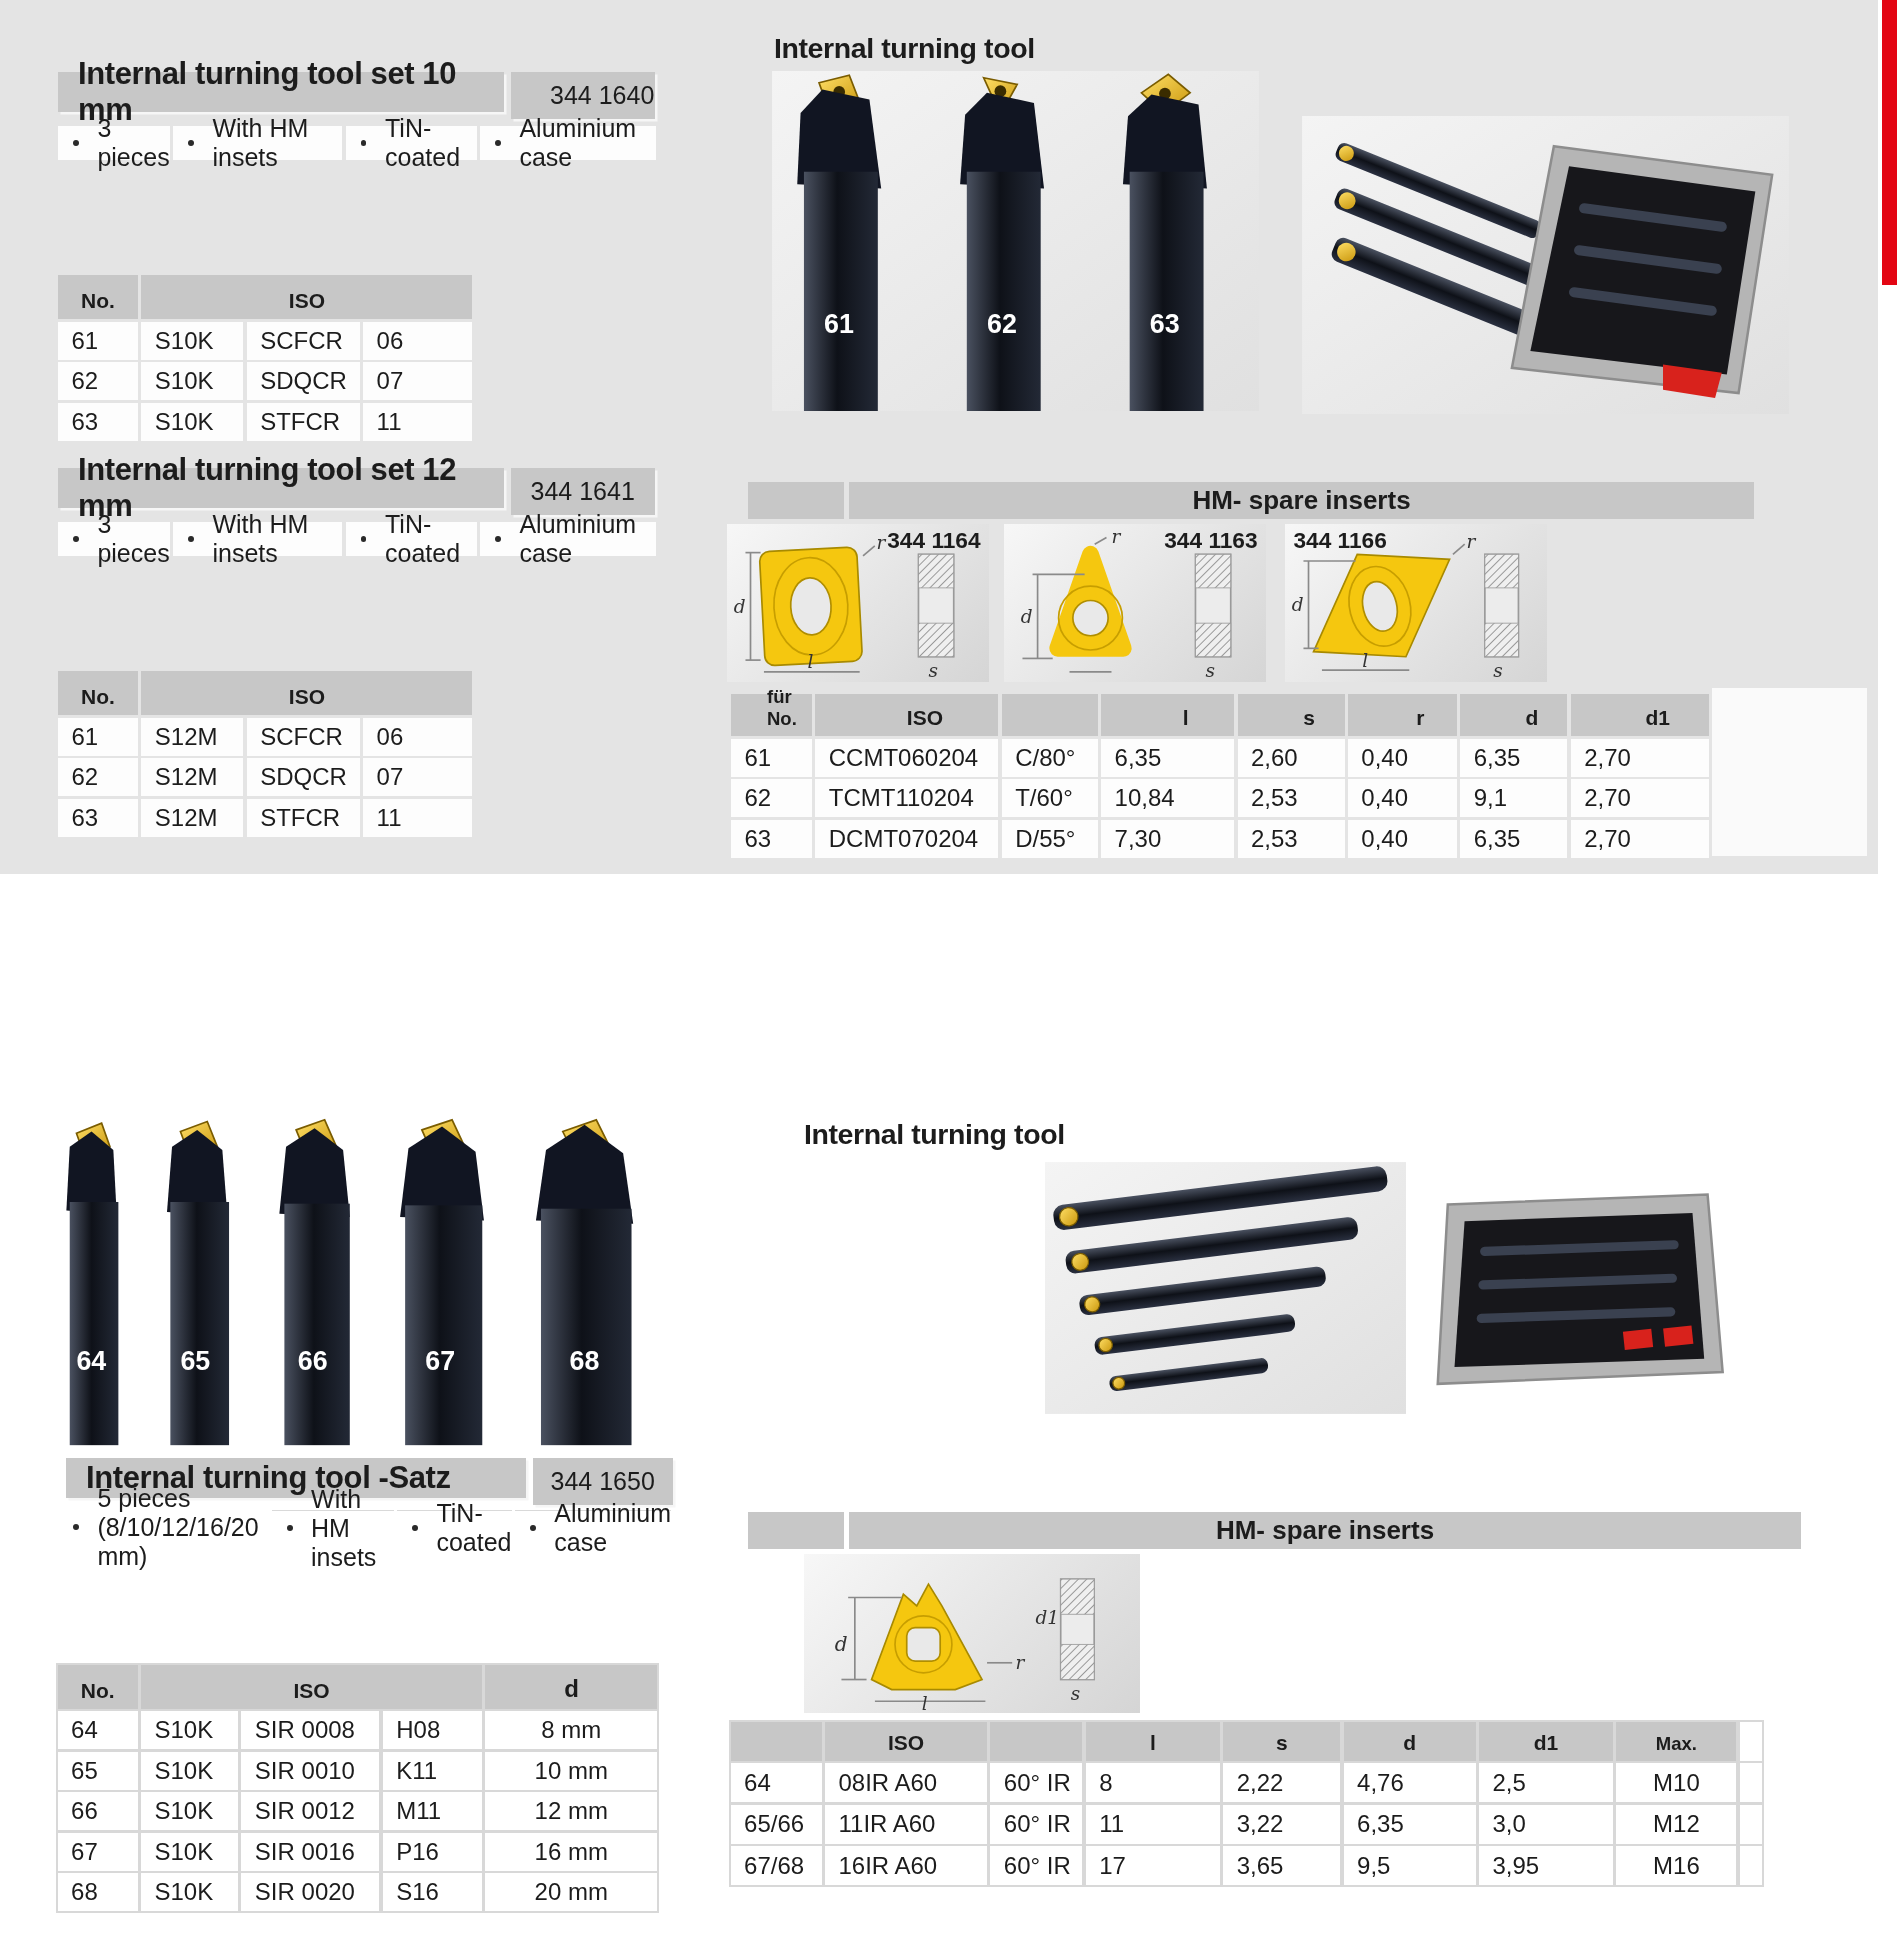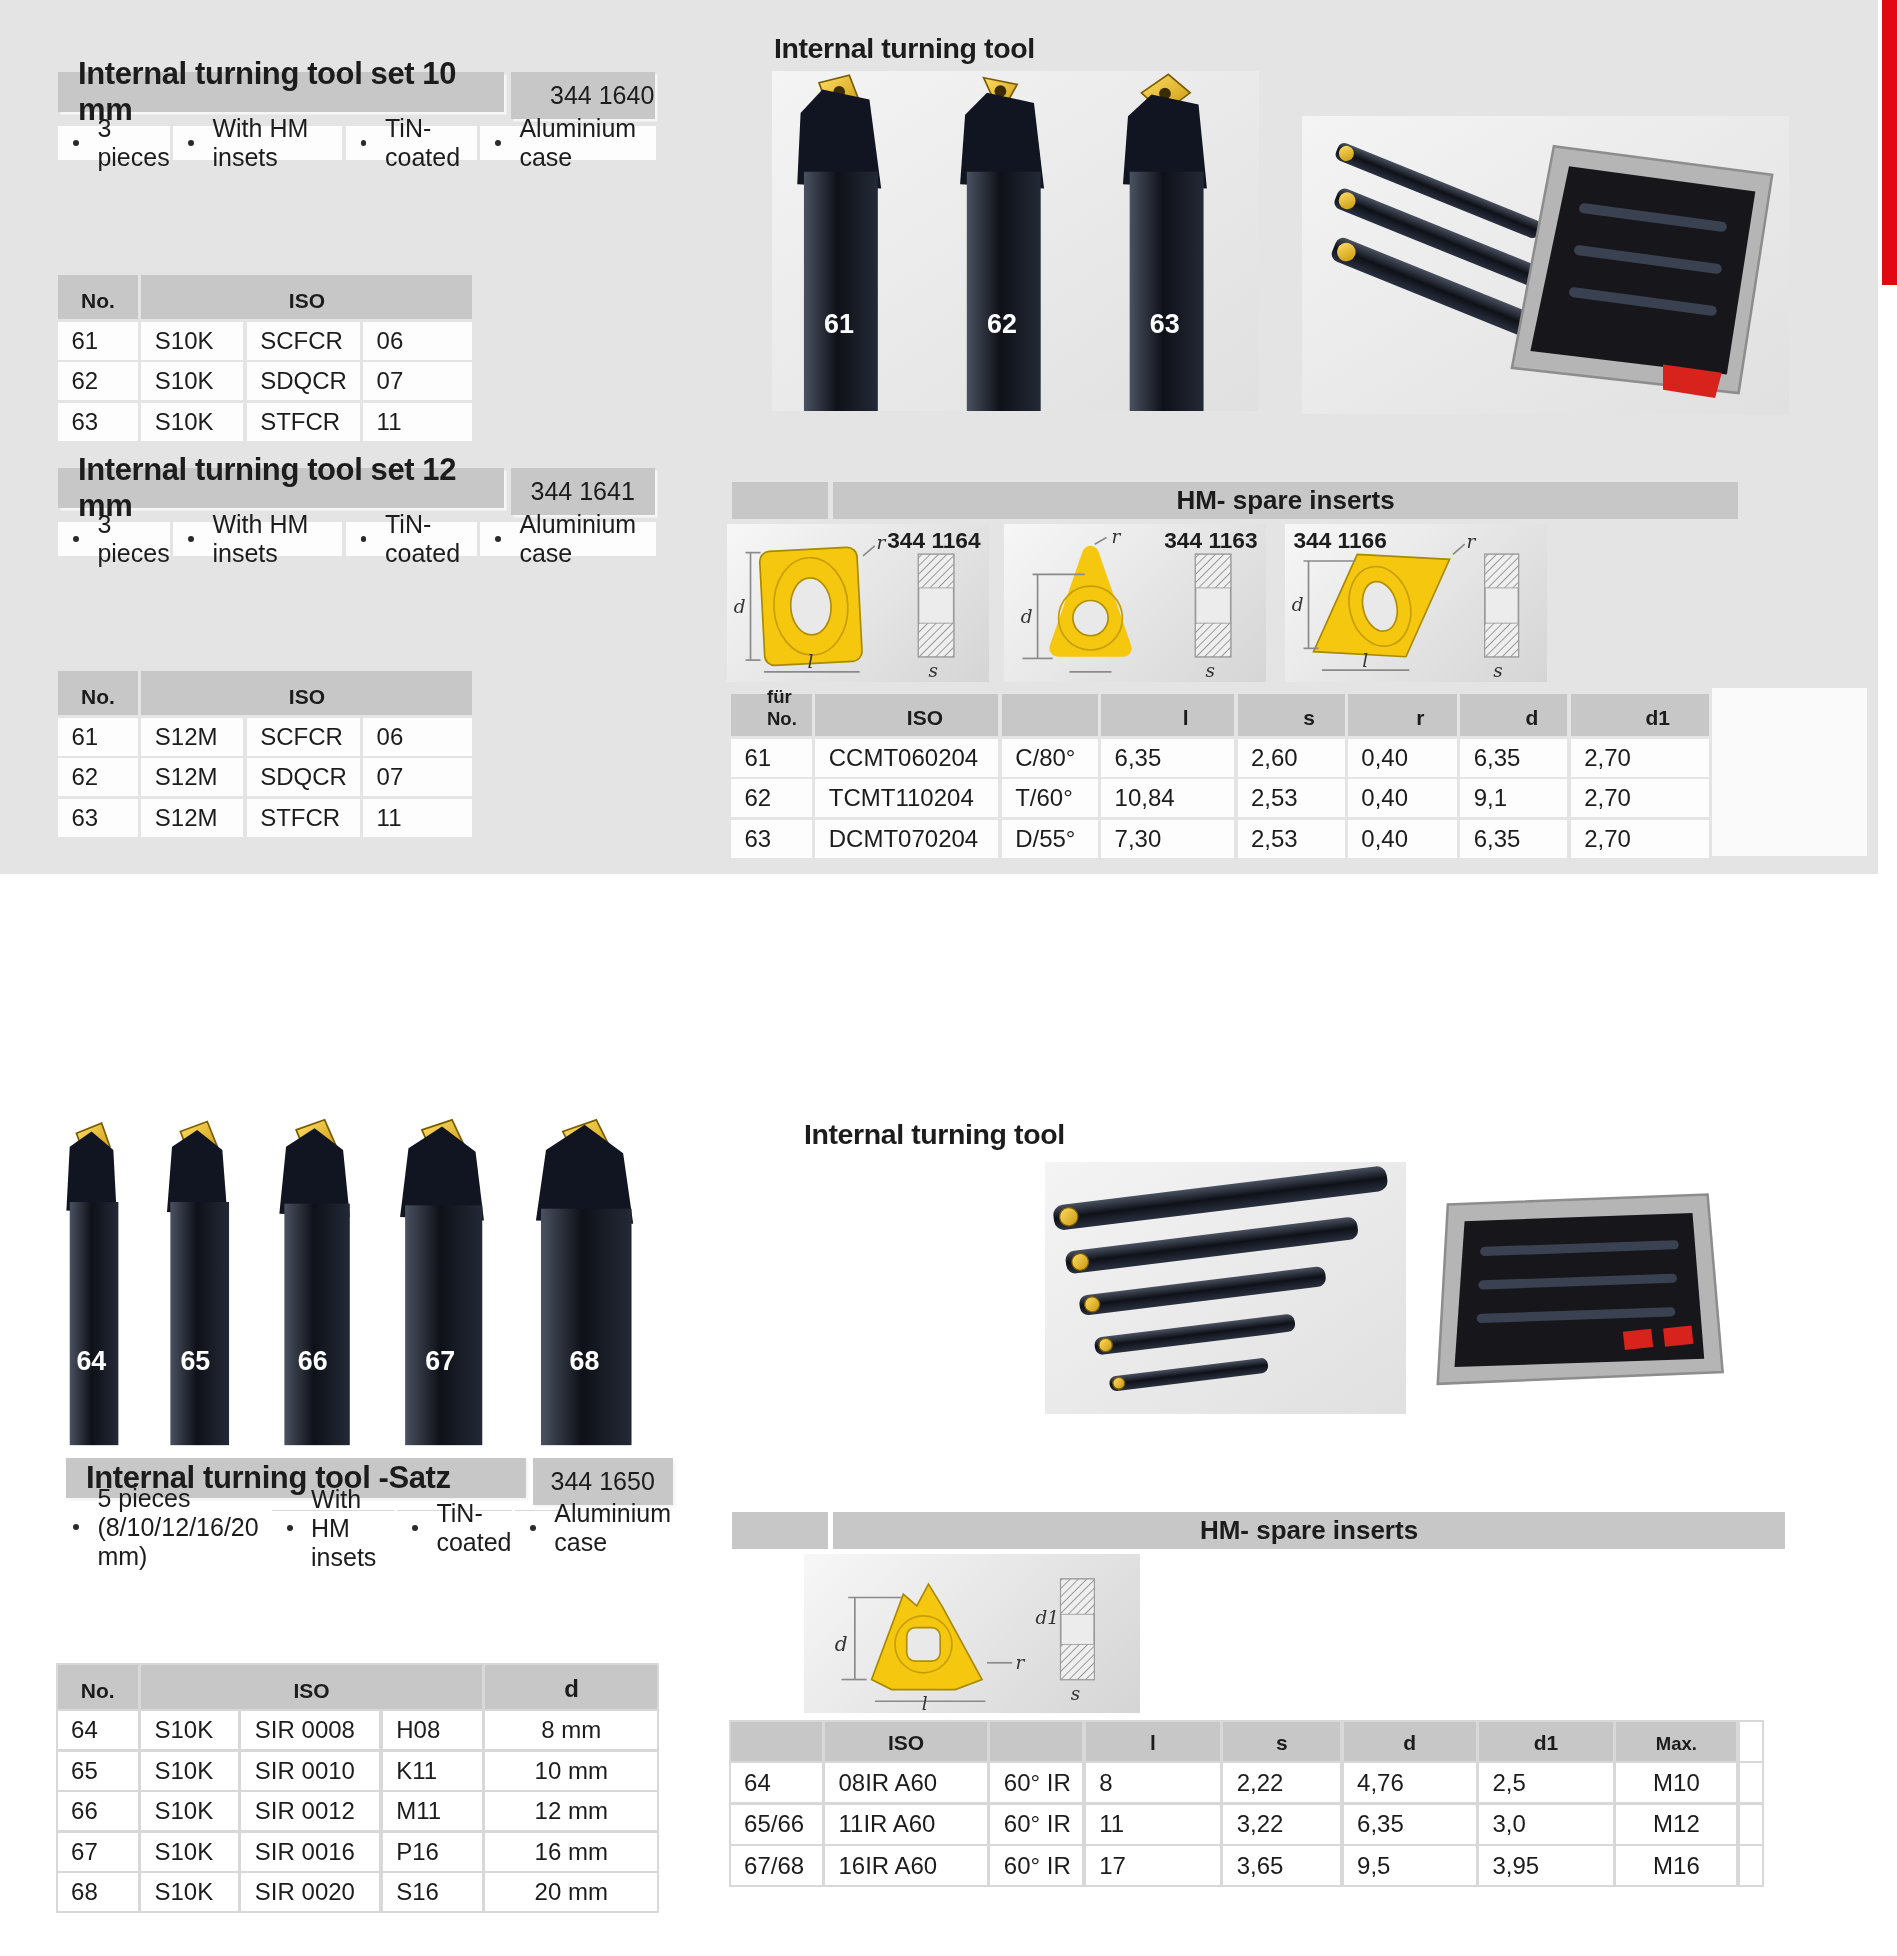--- a/index.html
+++ b/index.html
@@ -47,21 +47,21 @@
   
   .tC .c1{width:80px}.tC .c2{width:97px}.tC .c3{width:138px}.tC .c4{width:99px}.tC .c5{width:172px}
   .tC .hiso{width:341px}
   
   .tD .c1{width:91px}.tD .c2{width:162px}.tD .c3{width:92px}.tD .c4{width:134px}
   .tD .c5{width:117px}.tD .c6{width:132px}.tD .c7{width:134px}.tD .c8{width:120px}.tD .c9{width:22px;padding:0;}
   .tD .hcell{height:60px;}
   .tD .cell{height:39px;}
 
   
-  .hm-bar{position:absolute;display:flex;gap:5px;height:37px;}
+  .hm-bar{position:absolute;display:flex;gap:5px;height:37px;margin-left:16px;}
   .hm-side{background:#c7c7c7;width:96px;height:37px;}
   .hm-main{background:#c7c7c7;height:37px;display:flex;align-items:center;justify-content:center;
            font-weight:bold;font-size:26px;}
 
   
   .panel{position:absolute;background:linear-gradient(135deg,#f7f7f7,#d5d5d5);}
   .panel .pn{position:absolute;top:3.4px;font-weight:bold;font-size:22.7px;}
   .white-panel{position:absolute;background:#fafafa;}
 
   svg text{font-family:"Liberation Sans",sans-serif;}

